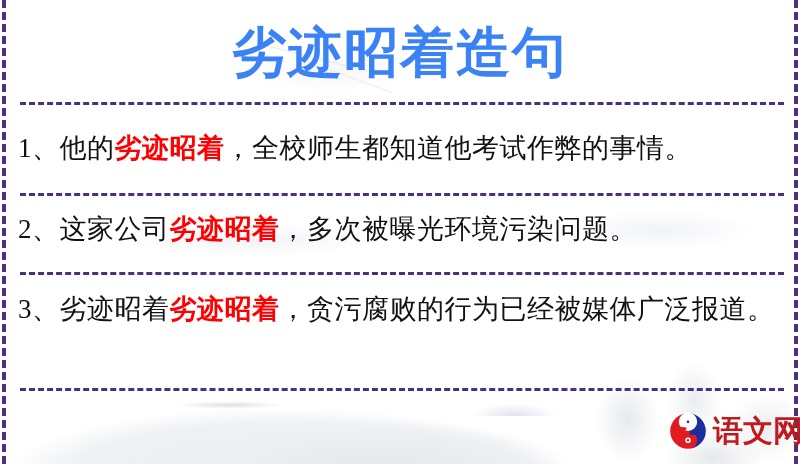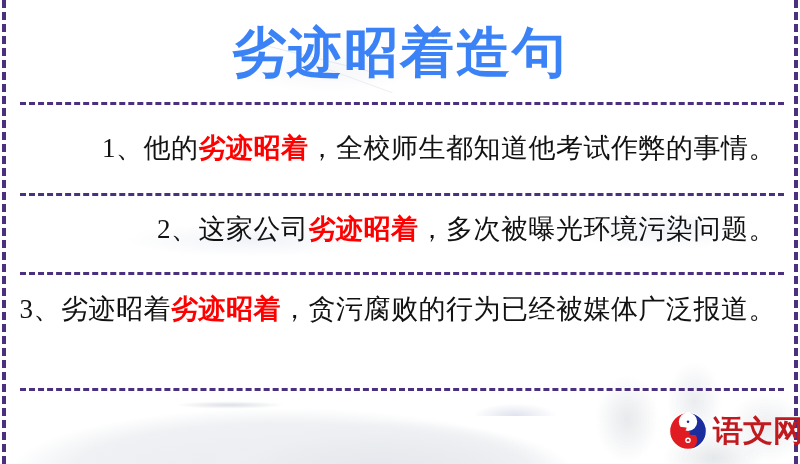--- a/index.html
+++ b/index.html
@@ -185,21 +185,20 @@
 
   .sentence {
     position: absolute;
     left: 18px;
     width: 758px;
     font-family: "Liberation Serif", "DejaVu Serif", serif;
     font-size: 27px;
     line-height: 42px;
     color: #121212;
     letter-spacing: 0.5px;
-    text-align: right;
   }
   .sentence.s1 { top: 127px; }
   .sentence.s2 { top: 208px; }
   .sentence.s3 { top: 288px; }
 
   .hl {
     color: #ff0000;
     font-weight: bold;
   }
 

